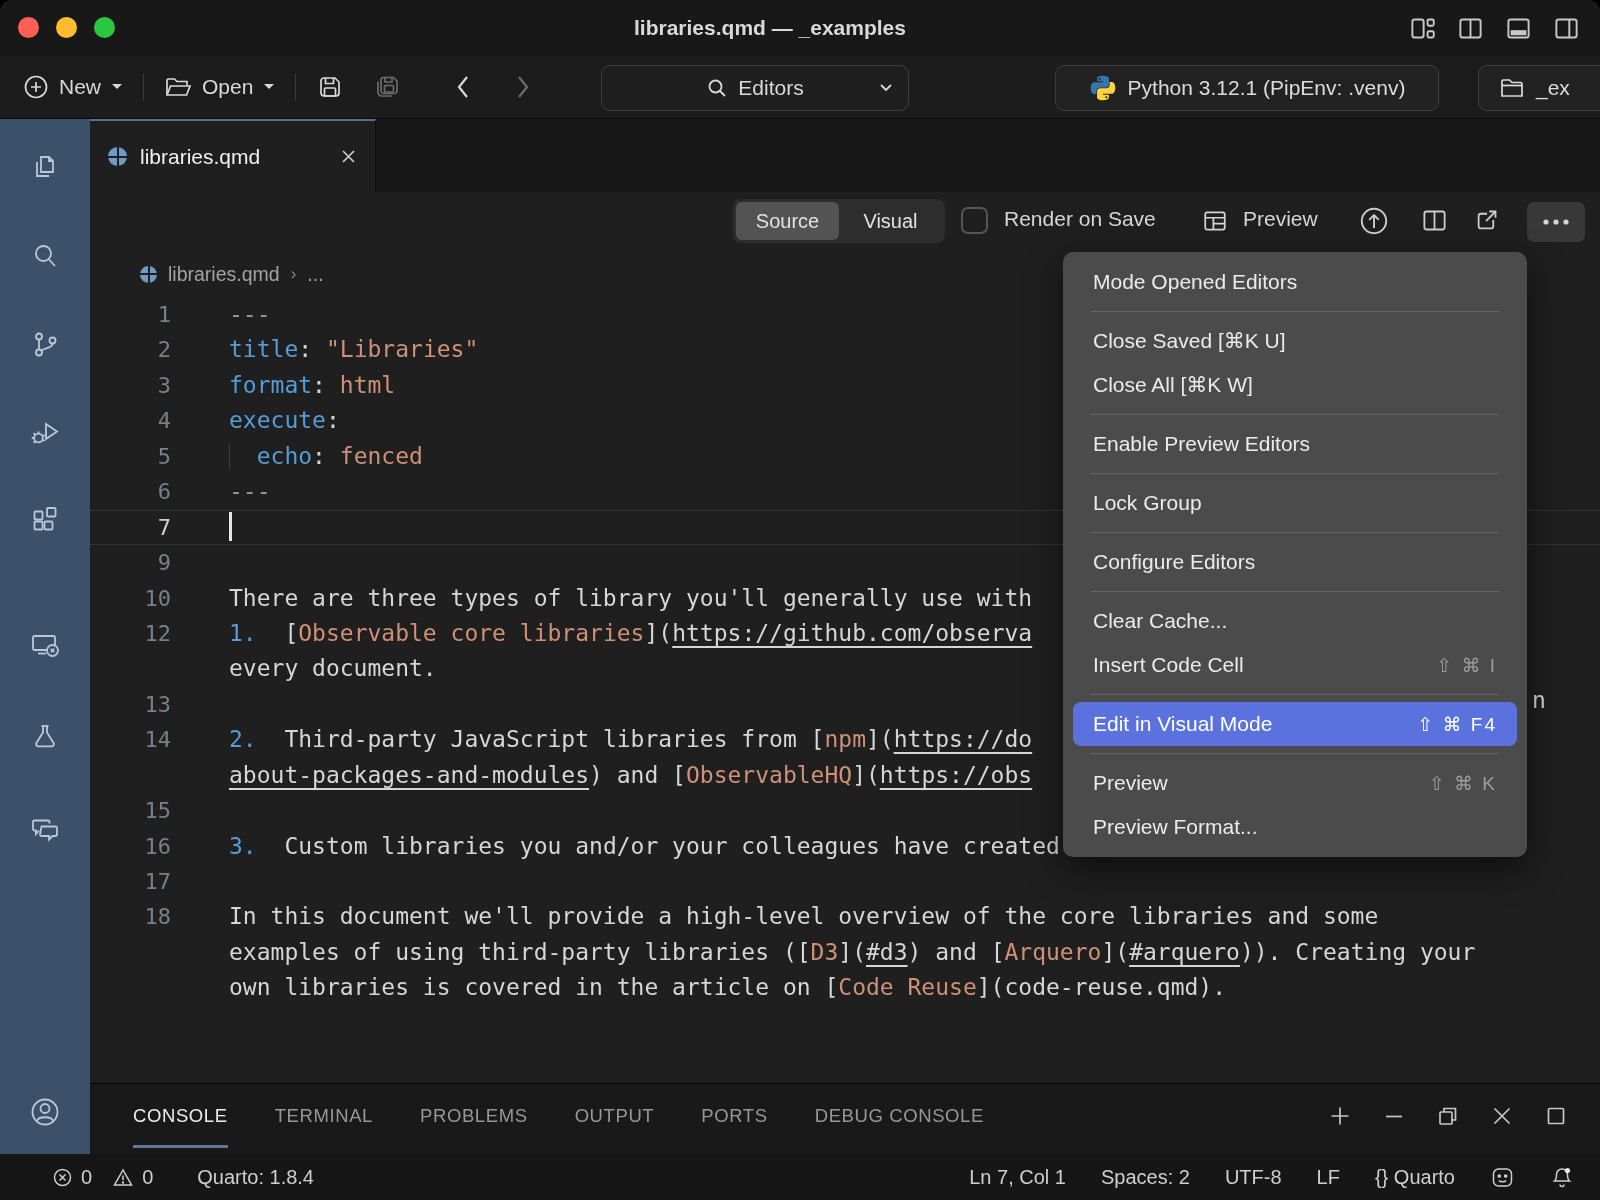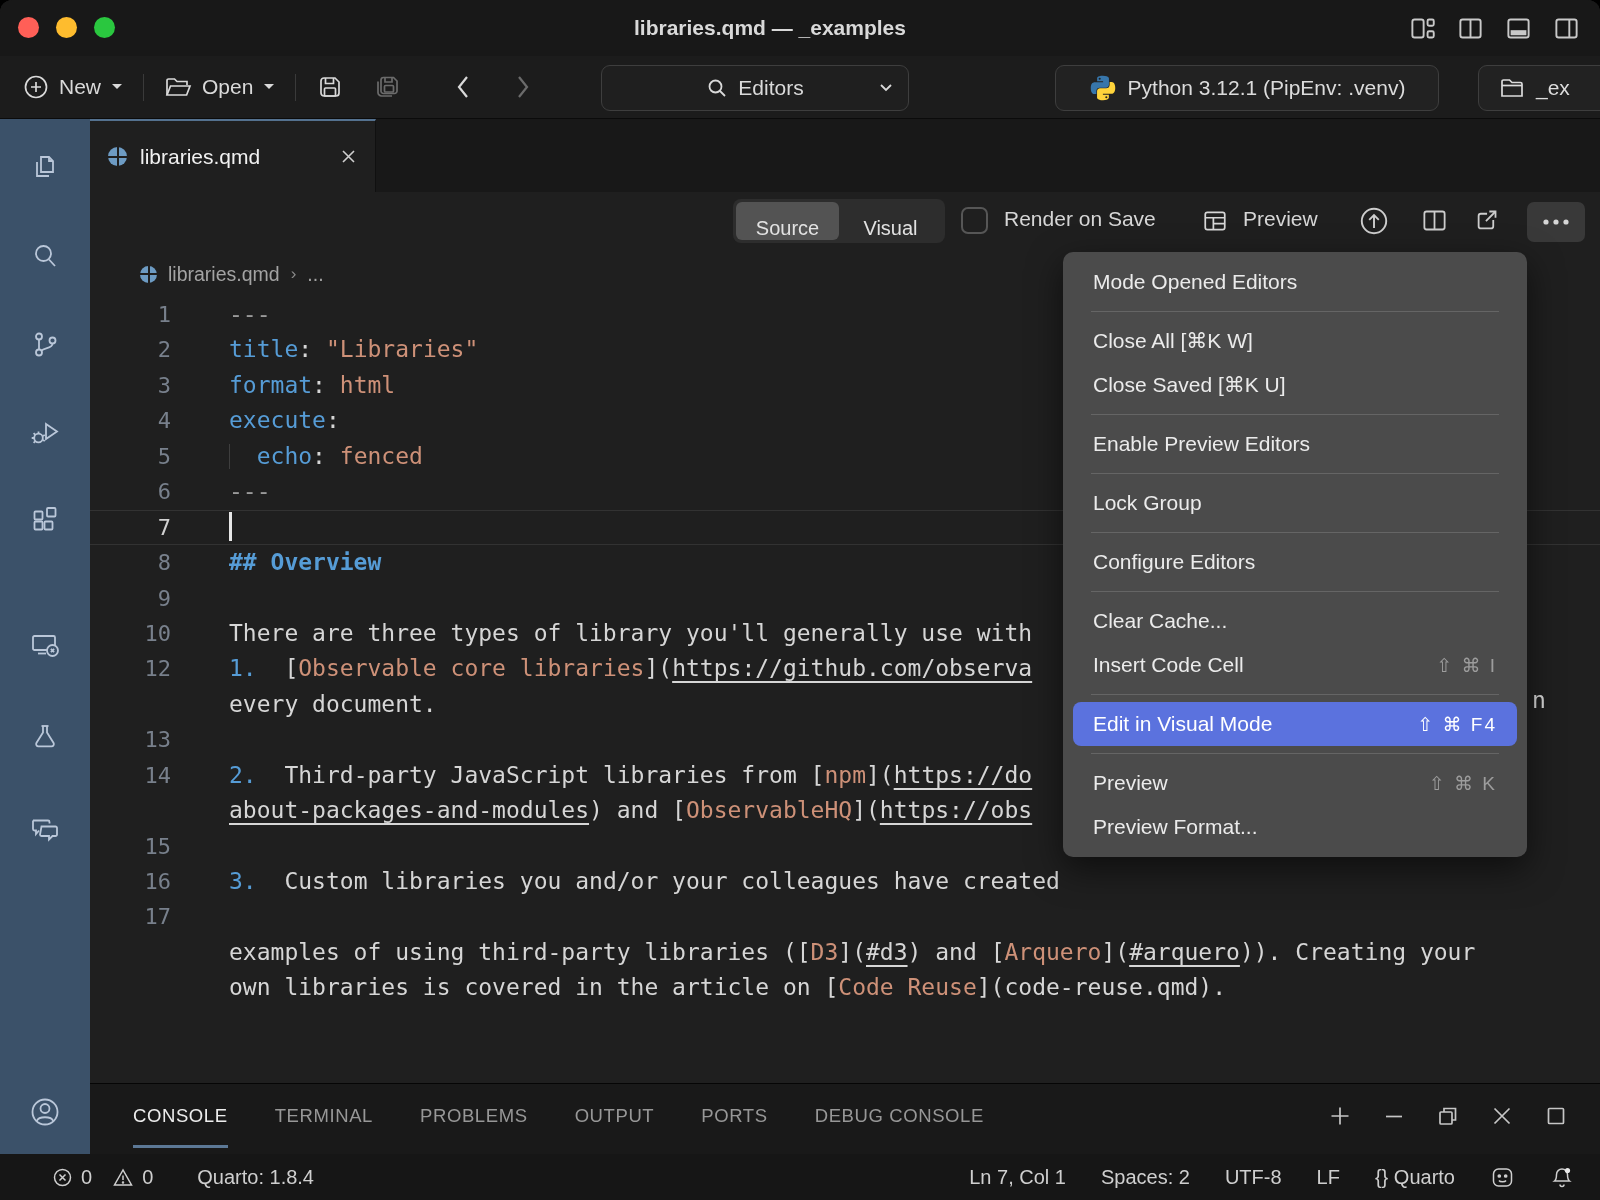--- a/index.html
+++ b/index.html
@@ -32,21 +32,21 @@
   .tab{position:absolute;left:0;top:0;width:286px;height:73px;background:#1f1f1f;border-top:2px solid #54718f;
     border-right:1px solid #101010;display:flex;align-items:center;padding:0 18px;box-sizing:border-box;color:#f1f1f1;font-size:21px;}
   .qicon{width:19px;height:19px;border-radius:50%;background:#6d9bc3;position:relative;flex:none;}
   .qicon::before{content:'';position:absolute;left:0;right:0;top:8.5px;height:2px;background:#1f1f1f;}
   .qicon::after{content:'';position:absolute;top:0;bottom:0;left:8.5px;width:2px;background:#1f1f1f;}
   .tab .lbl{margin-left:13px;}
   .tab .x{margin-left:auto;color:#cfcfcf;}
   
   .actionsbar{position:absolute;left:90px;top:192px;right:0;height:60px;background:#1f1f1f;color:#d6d6d6;}
   .seg{position:absolute;left:643px;top:7px;width:212px;height:44px;background:#2d2d2d;border-radius:8px;display:flex;padding:3px;box-sizing:border-box;}
-  .seg .s{flex:1;display:flex;align-items:flex-end;justify-content:center;font-size:20px;color:#e2e2e2;border-radius:6px;}
+  .seg .s{flex:1;display:flex;align-items:center;justify-content:center;font-size:20px;color:#e2e2e2;border-radius:6px;}
   .seg .s.on{background:#535353;}
   .chk{position:absolute;left:871px;top:15px;width:27px;height:27px;border:2px solid #565656;border-radius:7px;box-sizing:border-box;}
   .rlabel{position:absolute;left:914px;top:15px;font-size:21px;}
   .pvicon{position:absolute;left:1112px;top:16px;}
   .pvlabel{position:absolute;left:1153px;top:15px;font-size:21px;}
   .abicon{position:absolute;color:#cdcdcd;}
   .more{position:absolute;left:1437px;top:10px;width:58px;height:40px;background:#393939;border-radius:7px;
     display:flex;align-items:center;justify-content:center;color:#d6d6d6;}
   
   .breadcrumb{position:absolute;left:90px;top:253px;right:0;height:42px;display:flex;align-items:center;
@@ -380,47 +380,47 @@
 
   <div class="codearea">
     <div id="code">
         <div class="row"><span class="gutter">1</span><span class="ctext"><span class="c-p">---</span></span></div>
         <div class="row"><span class="gutter">2</span><span class="ctext"><span class="c-k">title</span><span class="c-w">: </span><span class="c-s">"Libraries"</span></span></div>
         <div class="row"><span class="gutter">3</span><span class="ctext"><span class="c-k">format</span><span class="c-w">: </span><span class="c-s">html</span></span></div>
         <div class="row"><span class="gutter">4</span><span class="ctext"><span class="c-k">execute</span><span class="c-w">:</span></span></div>
         <div class="row guide"><span class="gutter">5</span><span class="ctext"><span class="c-w">  </span><span class="c-k">echo</span><span class="c-w">: </span><span class="c-s">fenced</span></span></div>
         <div class="row"><span class="gutter">6</span><span class="ctext"><span class="c-p">---</span></span></div>
         <div class="row cur"><span class="gutter on">7</span><span class="ctext"><span class="cursor"></span></span></div>
-        <div class="row"><span class="gutter">8</span><span class="ctext"><span class="c-h">## Overview</span></span></div>
         <div class="row"><span class="gutter">9</span><span class="ctext"></span></div>
         <div class="row"><span class="gutter">10</span><span class="ctext"><span class="c-w">There are three types of library you'll generally use with</span></span></div>
         <div class="row"><span class="gutter">12</span><span class="ctext"><span class="c-n">1.</span><span class="c-w">  [</span><span class="c-s">Observable core libraries</span><span class="c-w">](</span><span class="c-u">https://github.com/observa</span></span></div>
         <div class="row"><span class="gutter"></span><span class="ctext"><span class="c-w">every document.</span></span></div>
         <div class="row"><span class="gutter">13</span><span class="ctext"></span></div>
         <div class="row"><span class="gutter">14</span><span class="ctext"><span class="c-n">2.</span><span class="c-w">  Third-party JavaScript libraries from [</span><span class="c-s">npm</span><span class="c-w">](</span><span class="c-u">https://do</span></span></div>
         <div class="row"><span class="gutter"></span><span class="ctext"><span class="c-u">about-packages-and-modules</span><span class="c-w">) and [</span><span class="c-s">ObservableHQ</span><span class="c-w">](</span><span class="c-u">https://obs</span></span></div>
         <div class="row"><span class="gutter">15</span><span class="ctext"></span></div>
         <div class="row"><span class="gutter">16</span><span class="ctext"><span class="c-n">3.</span><span class="c-w">  Custom libraries you and/or your colleagues have created</span></span></div>
         <div class="row"><span class="gutter">17</span><span class="ctext"></span></div>
+        <div class="row"><span class="gutter">18</span><span class="ctext"><span class="c-w">In this document we'll provide a high-level overview of the core libraries and some</span></span></div>
         <div class="row"><span class="gutter"></span><span class="ctext"><span class="c-w">examples of using third-party libraries ([</span><span class="c-s">D3</span><span class="c-w">](</span><span class="c-u">#d3</span><span class="c-w">) and [</span><span class="c-s">Arquero</span><span class="c-w">](</span><span class="c-u">#arquero</span><span class="c-w">)). Creating your</span></span></div>
         <div class="row"><span class="gutter"></span><span class="ctext"><span class="c-w">own libraries is covered in the article on [</span><span class="c-s">Code Reuse</span><span class="c-w">](code-reuse.qmd).</span></span></div>
       </div>
     <span class="frag">n</span>
   </div>
 
   <div class="menu" id="menu">
       <div class="mi">
         <span>Mode Opened Editors</span>
       </div>
       <div class="msep"></div>
       <div class="mi">
+        <span>Close Saved [⌘K U]</span>
+      </div>
+      <div class="mi">
         <span>Close All [⌘K W]</span>
-      </div>
-      <div class="mi">
-        <span>Close Saved [⌘K U]</span>
       </div>
       <div class="msep"></div>
       <div class="mi">
         <span>Enable Preview Editors</span>
       </div>
       <div class="msep"></div>
       <div class="mi">
         <span>Lock Group</span>
       </div>
       <div class="msep"></div>

